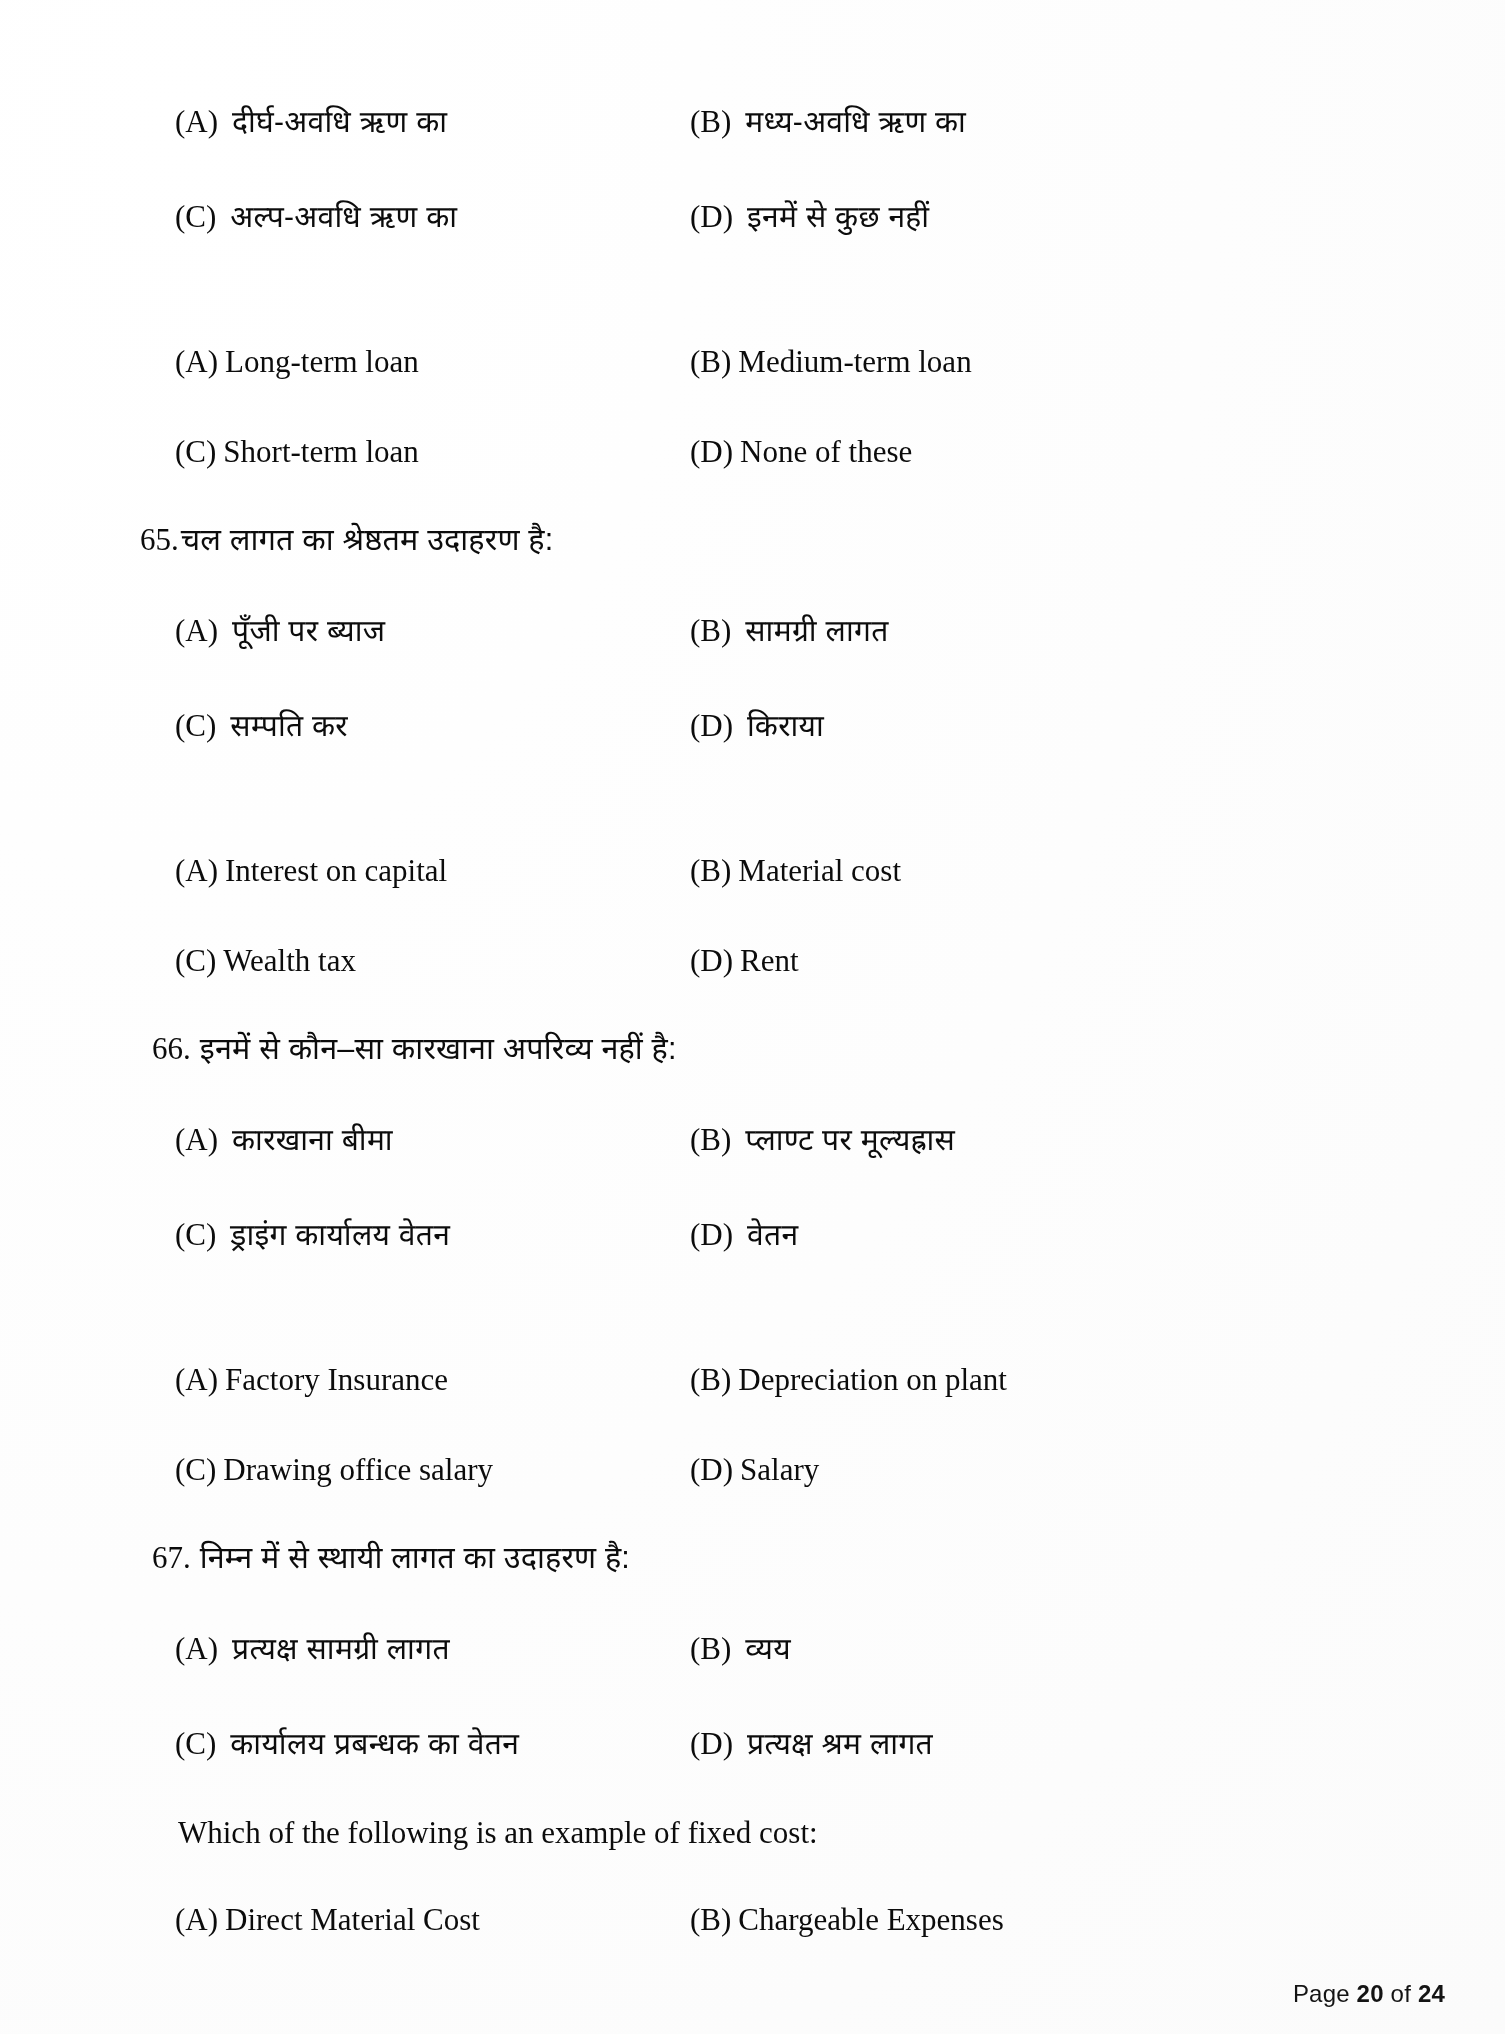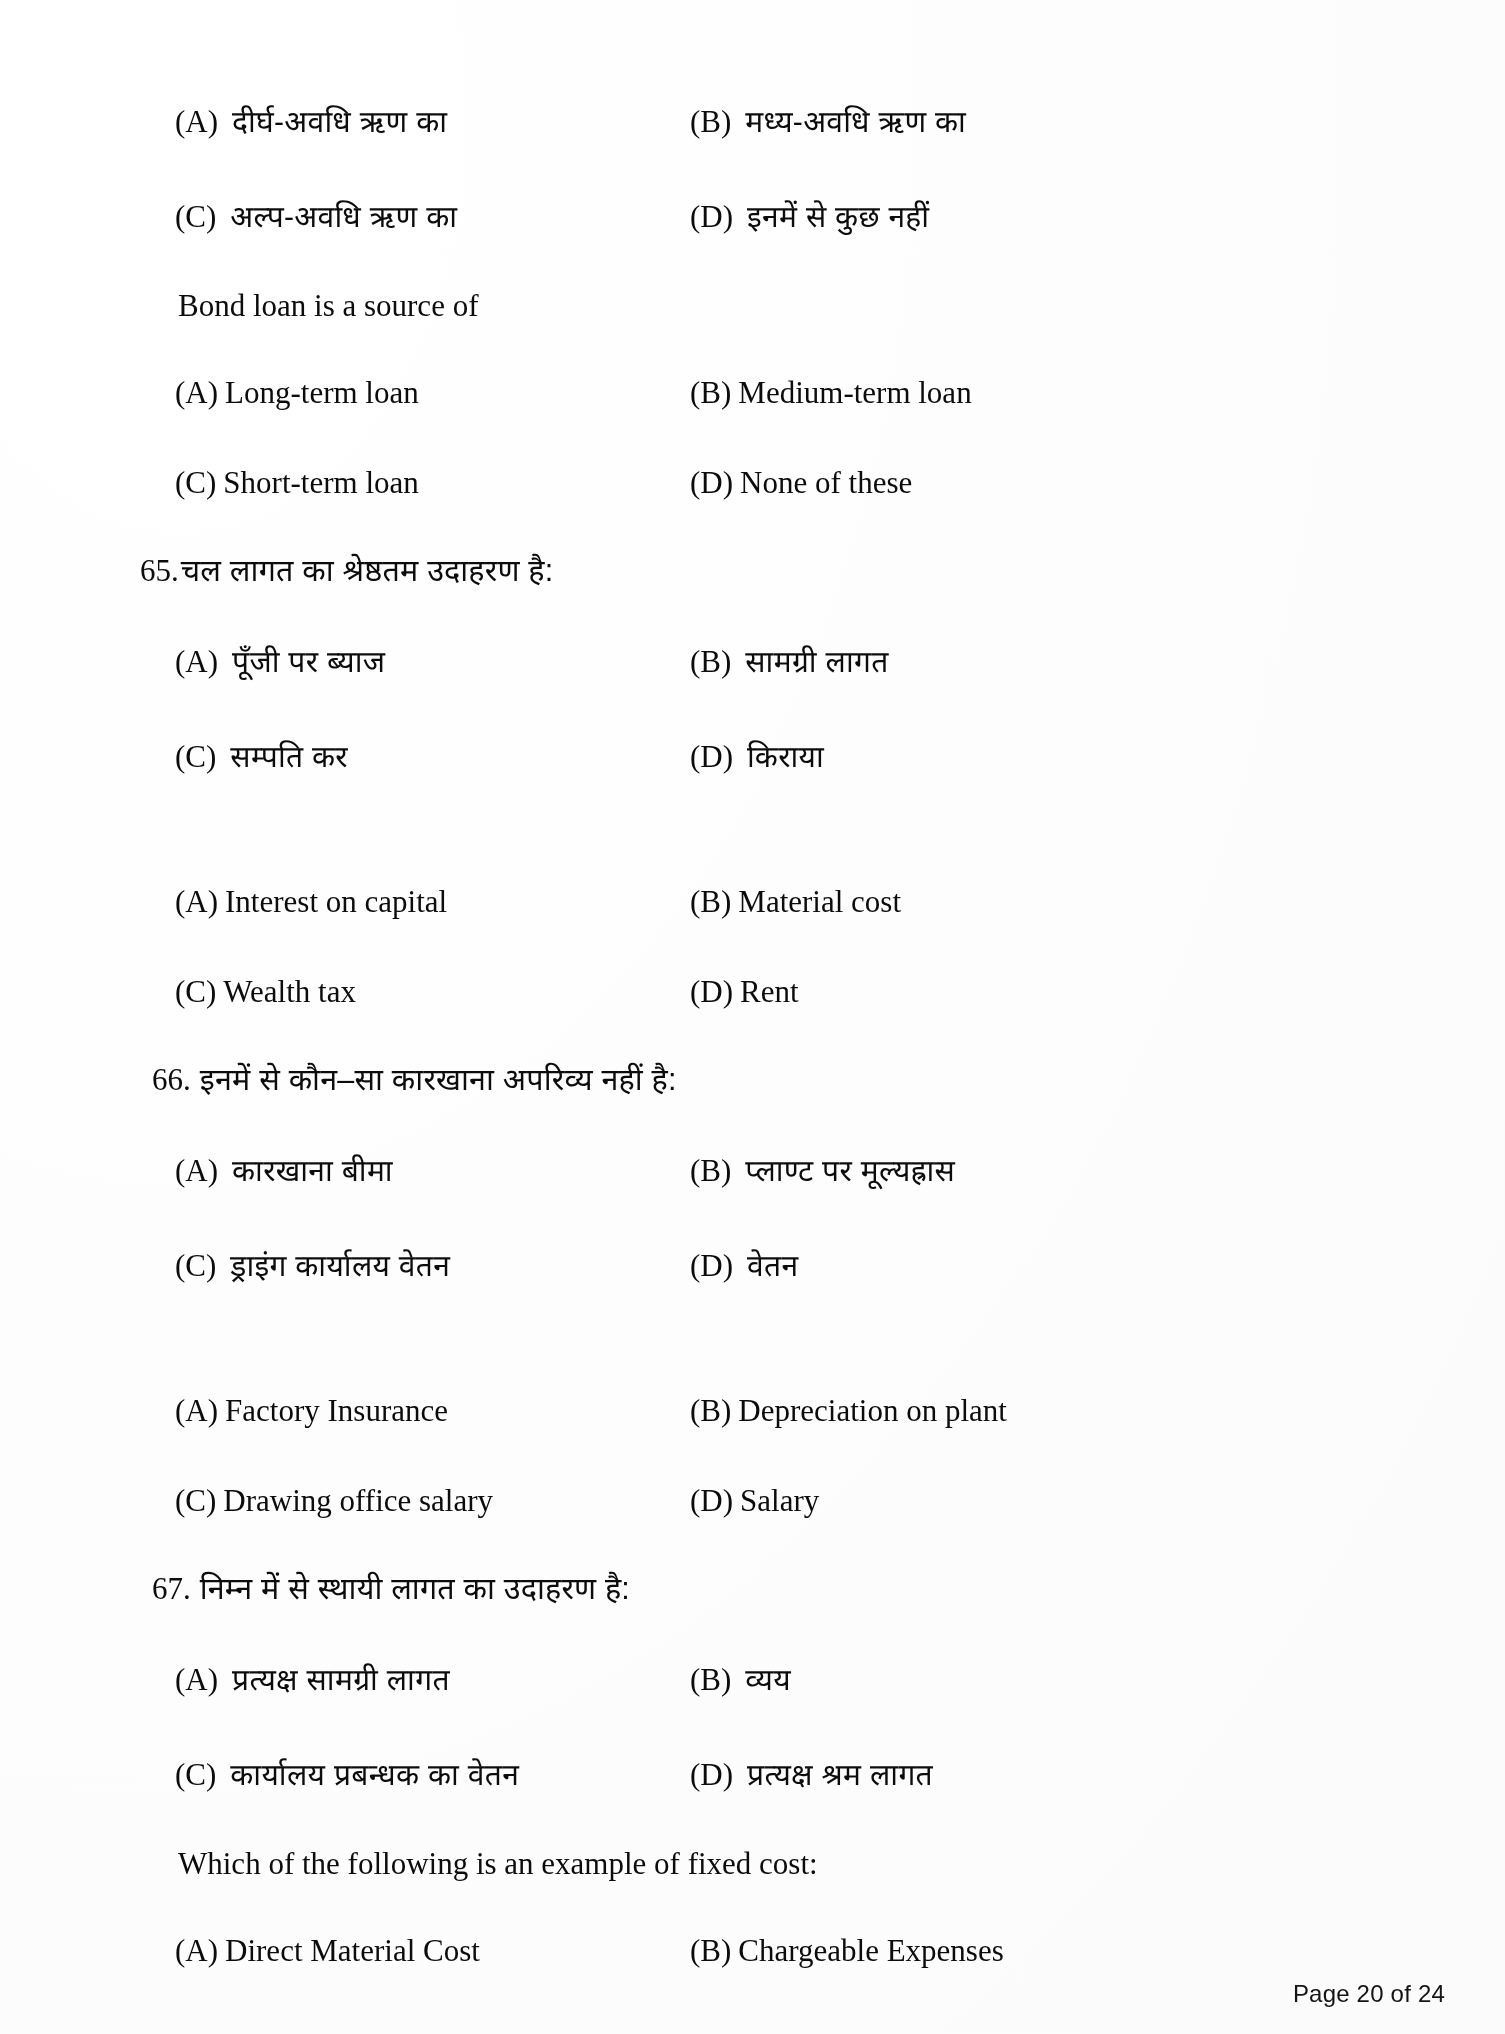--- a/index.html
+++ b/index.html
@@ -117,21 +117,21 @@
   
   .footer {
     position: absolute;
     right: 60px;
     bottom: 26px;
     font-family: "Liberation Sans", "DejaVu Sans", sans-serif;
     font-size: 24px;
     color: #141414;
     letter-spacing: 0.2px;
   }
-  .footer b { font-weight: 400; }
+  .footer b { font-weight: 700; }
   .footer span { font-weight: 400; }
 </style>
 </head>
 <body>
 
 <div class="page"></div>
 
 <div class="content">
 
   <div class="question">
@@ -154,23 +154,20 @@
         <span class="opt-label">(C)</span>
         <span class="opt-text">अल्प-अवधि ऋण का</span>
       </div>
       <div class="opt right">
         <span class="opt-label">(D)</span>
         <span class="opt-text">इनमें से कुछ नहीं</span>
       </div>
     </div>
     <div class="sp-row-hi"></div>
 
-    <div class="stem">
-      <span class="stem-en">Bond loan is a source of</span>
-    </div>
     <div class="sp-stem-en"></div>
 
     <div class="opt-row row-en">
       <div class="opt left">
         <span class="opt-label">(A)</span>
         <span class="opt-text">Long-term loan</span>
       </div>
       <div class="opt right">
         <span class="opt-label">(B)</span>
         <span class="opt-text">Medium-term loan</span>

